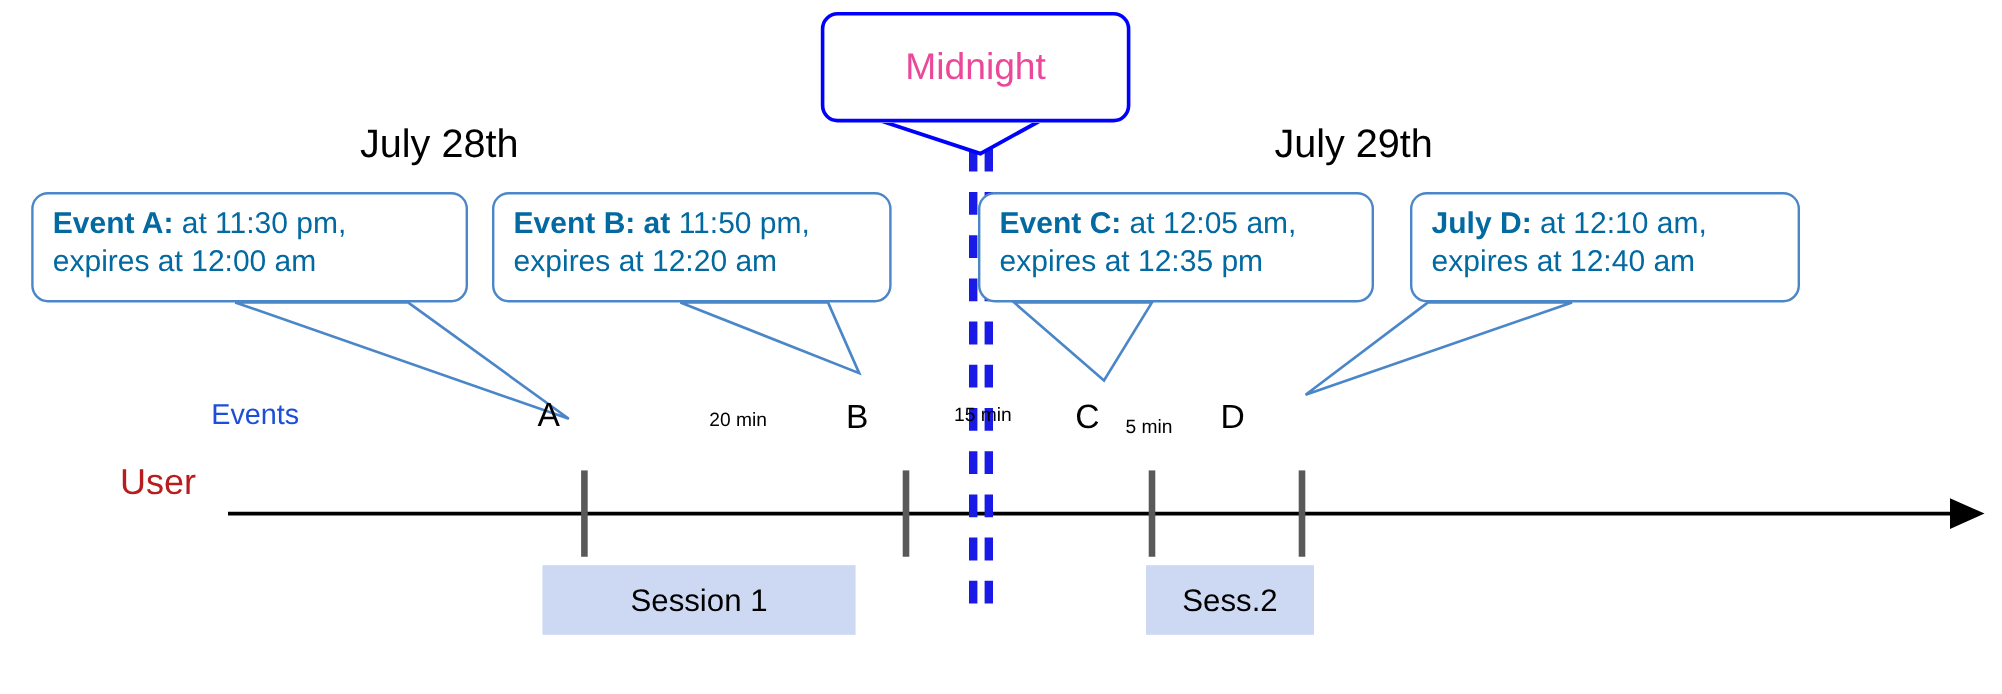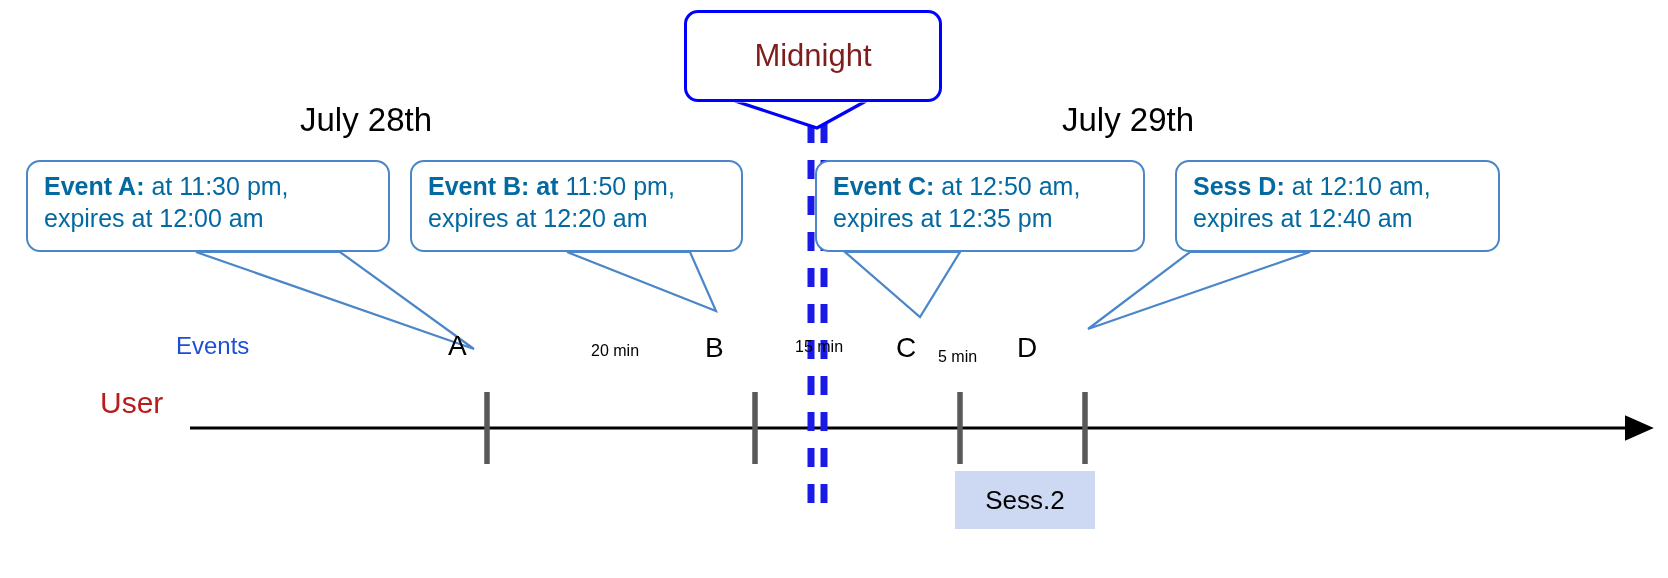--- a/index.html
+++ b/index.html
@@ -43,21 +43,21 @@
   .callout b { font-weight: bold; }
 
   
   .midnight-box {
     position: absolute;
     box-sizing: border-box;
     border: 3px solid #0000ff;
     border-radius: 14px;
     background: #ffffff;
     font-size: 31px;
-    color: #7f1d1d;
+    color: #ec4899;
     display: flex;
     align-items: center;
     justify-content: center;
   }
 
   
   .date-label {
     position: absolute;
     font-size: 33px;
     color: #000000;
@@ -157,41 +157,44 @@
 
   <div class="callout" style="left:410px; top:160px; width:333px; height:92px;">
     <div>
       <b>Event B:</b><b> at</b><span> 11:50 pm,</span>
     </div>
     <div>expires at 12:20 am</div>
   </div>
 
   <div class="callout" style="left:815px; top:160px; width:330px; height:92px;">
     <div>
-      <b>Event C:</b><span> at 12:50 am,</span>
+      <b>Event C:</b><span> at 12:05 am,</span>
     </div>
     <div>expires at 12:35 pm</div>
   </div>
 
   <div class="callout" style="left:1175px; top:160px; width:325px; height:92px;">
     <div>
-      <b>Sess D:</b><span>  at 12:10 am,</span>
+      <b>July D:</b><span>  at 12:10 am,</span>
     </div>
     <div>expires at 12:40 am</div>
   </div>
 
   <div class="events-label" style="left:176px; top:332px;">Events</div>
   <div class="row-label" style="left:100px; top:386px;">User</div>
 
   <div class="marker-label" style="left:448px; top:330px;">A</div>
   <div class="marker-label" style="left:705px; top:332px;">B</div>
   <div class="marker-label" style="left:896px; top:332px;">C</div>
   <div class="marker-label" style="left:1017px; top:332px;">D</div>
 
   <div class="dur-label" style="left:591px; top:342px;">20 min</div>
   <div class="dur-label" style="left:795px; top:338px;">15 min</div>
   <div class="dur-label" style="left:938px; top:348px;">5 min</div>
 
+  <div class="session-box" style="left:452px; top:471px; width:261px; height:58px;">
+    <span>Session 1</span>
+  </div>
   <div class="session-box" style="left:955px; top:471px; width:140px; height:58px;">
     <span>Sess.2</span>
   </div>
 
 </div>
 
 </body></html>

